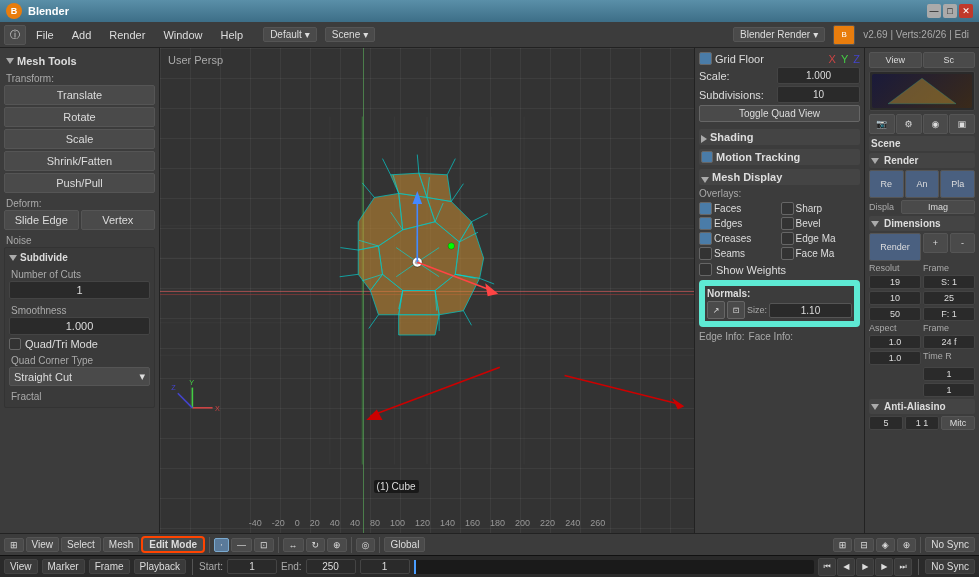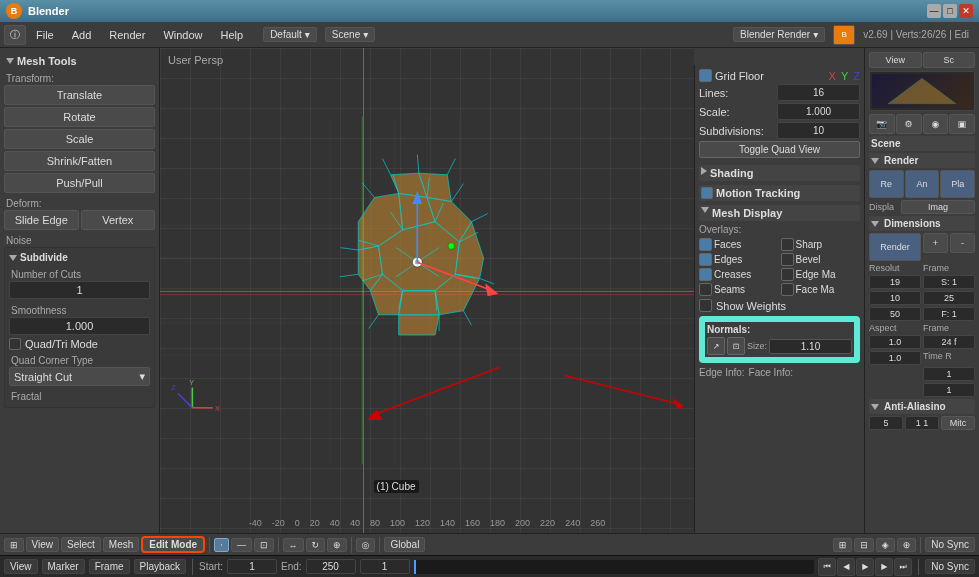--- a/index.html
+++ b/index.html
@@ -41,23 +41,23 @@
     .num-field { background: #2a2a2a; border: 1px solid #444; border-radius: 2px; color: #ddd; padding: 2px 4px; width: 100%; text-align: center; font-size: 11px; margin-bottom: 3px; }
     .checkbox-row { display: flex; align-items: center; gap: 4px; margin-bottom: 2px; font-size: 11px; }
     .checkbox-box { width: 12px; height: 12px; border: 1px solid #666; border-radius: 2px; background: #333; display: inline-block; }
     .select-field { background: #4a4a4a; border: 1px solid #555; border-radius: 2px; color: #ddd; padding: 2px 4px; width: 100%; font-size: 11px; display: flex; align-items: flex-end; justify-content: space-between; cursor: pointer; margin-bottom: 2px; }
 
     
     #viewport { flex: 1; position: relative; background: #333; overflow: hidden; }
     .viewport-label { position: absolute; top: 6px; left: 8px; color: #aaa; font-size: 11px; z-index: 2; }
 
     
-    #right-panel { width: 170px; background: #3c3c3c; border-left: 1px solid #222; overflow-y: auto; padding: 4px; flex-shrink: 0; margin-top: 17px; }
+    #right-panel { width: 170px; background: #3c3c3c; border-left: 1px solid #222; overflow-y: auto; padding: 4px; flex-shrink: 0; }
     .rp-section { margin-bottom: 4px; }
-    .rp-header { display: flex; align-items: flex-start; gap: 3px; padding: 2px; background: #444; border-radius: 2px; cursor: pointer; font-size: 11px; font-weight: bold; margin-bottom: 3px; }
+    .rp-header { display: flex; align-items: flex-end; gap: 3px; padding: 2px; background: #444; border-radius: 2px; cursor: pointer; font-size: 11px; font-weight: bold; margin-bottom: 3px; }
     .rp-row { display: flex; align-items: center; gap: 3px; margin-bottom: 2px; font-size: 11px; }
     .rp-checkbox { width: 13px; height: 13px; border: 1px solid #666; border-radius: 2px; background: #4a7ca8; display: inline-block; flex-shrink: 0; }
     .rp-checkbox-empty { width: 13px; height: 13px; border: 1px solid #666; border-radius: 2px; background: #333; display: inline-block; flex-shrink: 0; }
     .rp-label { color: #ddd; flex: 1; }
     .rp-num-field { background: #2a2a2a; border: 1px solid #444; border-radius: 2px; color: #ddd; padding: 2px 3px; flex: 1; text-align: center; font-size: 10px; }
     .overlays-grid { display: grid; grid-template-columns: 1fr 1fr; gap: 2px; margin-bottom: 3px; }
     .overlay-item { display: flex; align-items: center; gap: 2px; font-size: 10px; }
     .normals-label { font-size: 10px; color: #ddd; margin-bottom: 2px; font-weight: bold; }
     .normals-row { display: flex; align-items: center; gap: 2px; }
     .norm-btn { background: #4a4a4a; border: 1px solid #666; border-radius: 2px; width: 18px; height: 18px; display: flex; align-items: center; justify-content: center; font-size: 9px; cursor: pointer; color: #ddd; }
@@ -336,24 +336,20 @@
 
     <div class="rp-section">
       <div class="rp-row">
         <div class="rp-checkbox"></div>
         <span class="rp-label">Grid Floor</span>
         <span style="color:#cc4444; cursor:pointer;">X</span>
         <span style="color:#44cc44; cursor:pointer; margin-left:2px;">Y</span>
         <span style="color:#4444cc; cursor:pointer; margin-left:2px;">Z</span>
       </div>
       <div class="rp-row">
-        <span class="rp-label">Lines:</span>
-        <div class="rp-num-field">16</div>
-      </div>
-      <div class="rp-row">
         <span class="rp-label">Scale:</span>
         <div class="rp-num-field">1.000</div>
       </div>
       <div class="rp-row">
         <span class="rp-label">Subdivisions:</span>
         <div class="rp-num-field">10</div>
       </div>
       <button class="toggle-btn">Toggle Quad View</button>
     </div>
 

